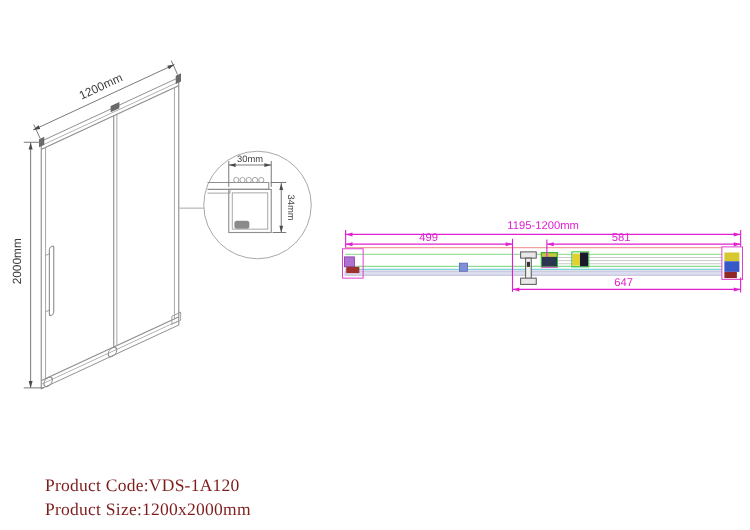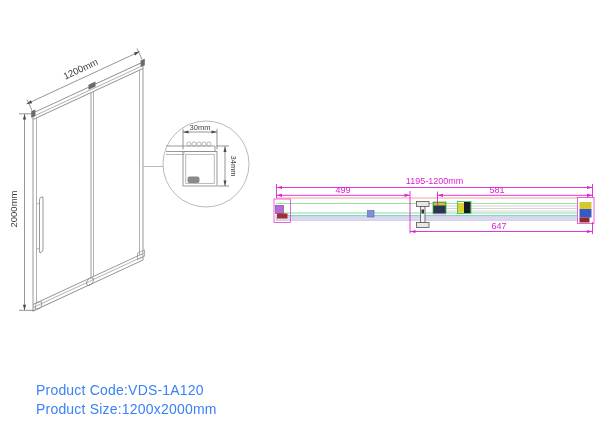--- a/index.html
+++ b/index.html
@@ -8,22 +8,22 @@
   svg{position:absolute;left:0;top:0;}
   .ln{stroke:#8f8f8f;stroke-width:0.9;fill:none;}
   .lnt{stroke:#9a9a9a;stroke-width:0.7;fill:none;}
   .dimln{stroke:#7a7a7a;stroke-width:0.8;fill:none;}
   .garrow{fill:#4a4a4a;stroke:none;}
   .dimtxt{font:9.5px "Liberation Sans","DejaVu Sans",sans-serif;fill:#3a3a3a;}
   .dimtxt-sm{font:7.5px "Liberation Sans","DejaVu Sans",sans-serif;fill:#3f3f3f;}
   .mg{stroke:#e020d0;stroke-width:0.9;fill:none;}
   .mgarrow{fill:#e020d0;stroke:none;}
   .mgtxt{font:9px "Liberation Sans","DejaVu Sans",sans-serif;fill:#e020d0;}
-  .footer-line{position:absolute;left:36px;color:#3b82f6;font-size:14px;letter-spacing:0.2px;
-               font-family:Liberation Sans, sans-serif;white-space:pre;}
+  .footer-line{position:absolute;left:36px;color:#7f1d1d;font-size:14px;letter-spacing:0.2px;
+               font-family:Liberation Serif, serif;white-space:pre;}
   #footer-code{top:382px;}
   #footer-size{top:401px;}
 </style>
 </head>
 <body>
 
 <div id="stage">
 <svg width="600" height="424" viewBox="0 0 600 424">
 
   <g>

